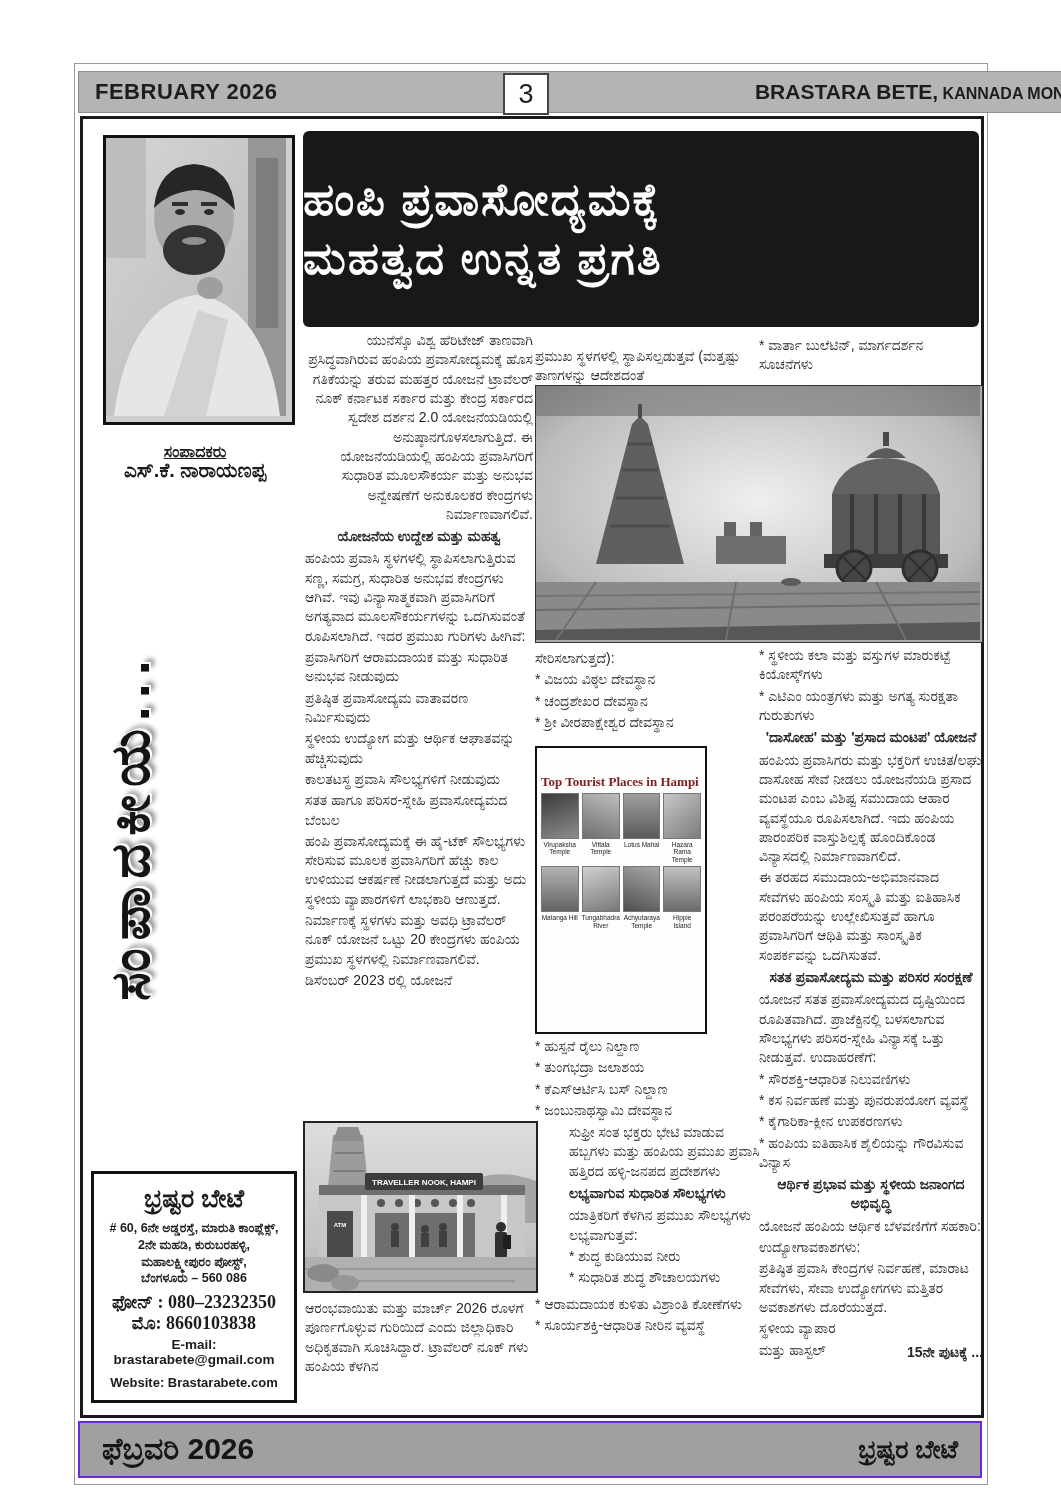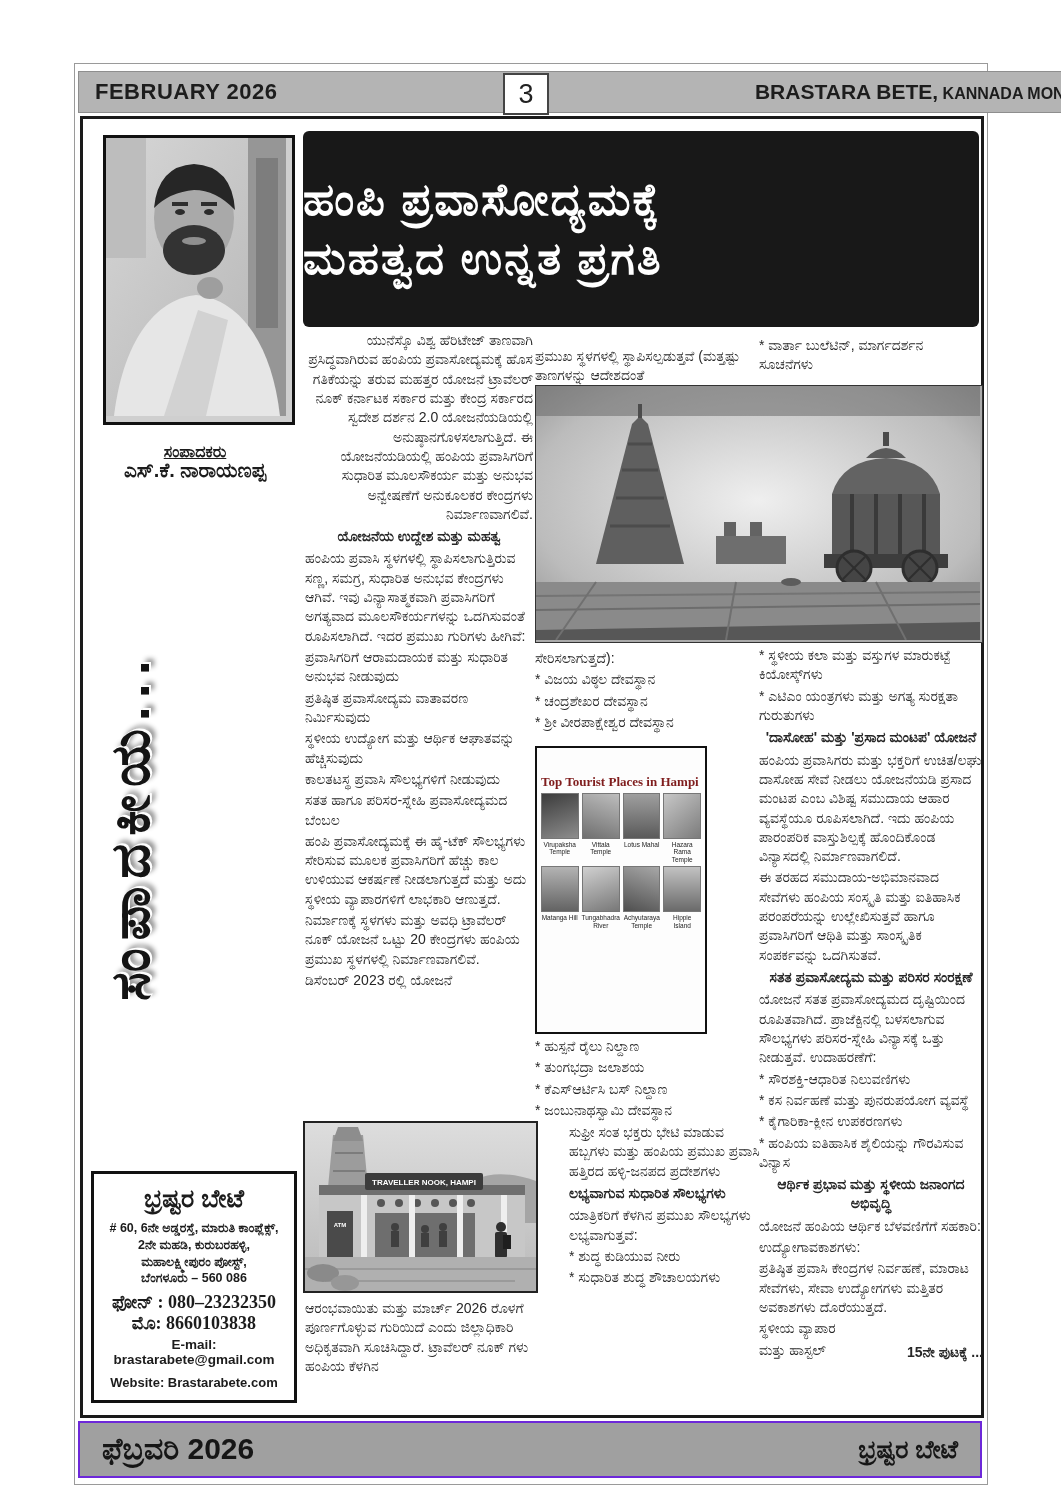--- a/index.html
+++ b/index.html
@@ -319,20 +319,24 @@
   </div>
 
   <div id="col2d" class="txt">
     <div class="p">ಸುಫ್ರೀ ಸಂತ ಭಕ್ತರು ಭೇಟಿ ಮಾಡುವ ಹಬ್ಬಗಳು ಮತ್ತು ಹಂಪಿಯ ಪ್ರಮುಖ ಪ್ರವಾಸಿ ಹತ್ತಿರದ ಹಳ್ಳಿ-ಜನಪದ ಪ್ರದೇಶಗಳು</div>
     <div class="subhead-left">ಲಭ್ಯವಾಗುವ ಸುಧಾರಿತ ಸೌಲಭ್ಯಗಳು</div>
     <div class="p">ಯಾತ್ರಿಕರಿಗೆ ಕೆಳಗಿನ ಪ್ರಮುಖ ಸೌಲಭ್ಯಗಳು ಲಭ್ಯವಾಗುತ್ತವೆ:</div>
     <div class="p">* ಶುದ್ಧ ಕುಡಿಯುವ ನೀರು</div>
     <div class="p">* ಸುಧಾರಿತ ಶುದ್ಧ ಶೌಚಾಲಯಗಳು</div>
   </div>
 
+  <div id="col2e" class="txt">
+    <div class="p">* ಆರಾಮದಾಯಕ ಕುಳಿತು ವಿಶ್ರಾಂತಿ ಕೋಣೆಗಳು</div>
+    <div class="p">* ಸೂರ್ಯಶಕ್ತಿ-ಆಧಾರಿತ ನೀರಿನ ವ್ಯವಸ್ಥೆ</div>
+  </div>
 
   <div id="col3a" class="txt">
     <div class="p">* ವಾರ್ತಾ ಬುಲೆಟಿನ್, ಮಾರ್ಗದರ್ಶನ ಸೂಚನೆಗಳು</div>
   </div>
 
   <div id="col3b" class="txt">
     <div class="p">* ಸ್ಥಳೀಯ ಕಲಾ ಮತ್ತು ವಸ್ತುಗಳ ಮಾರುಕಟ್ಟೆ ಕಿಯೋಸ್ಕ್‌ಗಳು</div>
     <div class="p">* ಎಟಿಎಂ ಯಂತ್ರಗಳು ಮತ್ತು ಅಗತ್ಯ ಸುರಕ್ಷತಾ ಗುರುತುಗಳು</div>
     <div class="subhead">'ದಾಸೋಹ' ಮತ್ತು 'ಪ್ರಸಾದ ಮಂಟಪ' ಯೋಜನೆ</div>
     <div class="p">ಹಂಪಿಯ ಪ್ರವಾಸಿಗರು ಮತ್ತು ಭಕ್ತರಿಗೆ ಉಚಿತ/ಲಘು ದಾಸೋಹ ಸೇವೆ ನೀಡಲು ಯೋಜನೆಯಡಿ ಪ್ರಸಾದ ಮಂಟಪ ಎಂಬ ವಿಶಿಷ್ಟ ಸಮುದಾಯ ಆಹಾರ ವ್ಯವಸ್ಥೆಯೂ ರೂಪಿಸಲಾಗಿದೆ. ಇದು ಹಂಪಿಯ ಪಾರಂಪರಿಕ ವಾಸ್ತುಶಿಲ್ಪಕ್ಕೆ ಹೊಂದಿಕೊಂಡ ವಿನ್ಯಾಸದಲ್ಲಿ ನಿರ್ಮಾಣವಾಗಲಿದೆ.</div>

